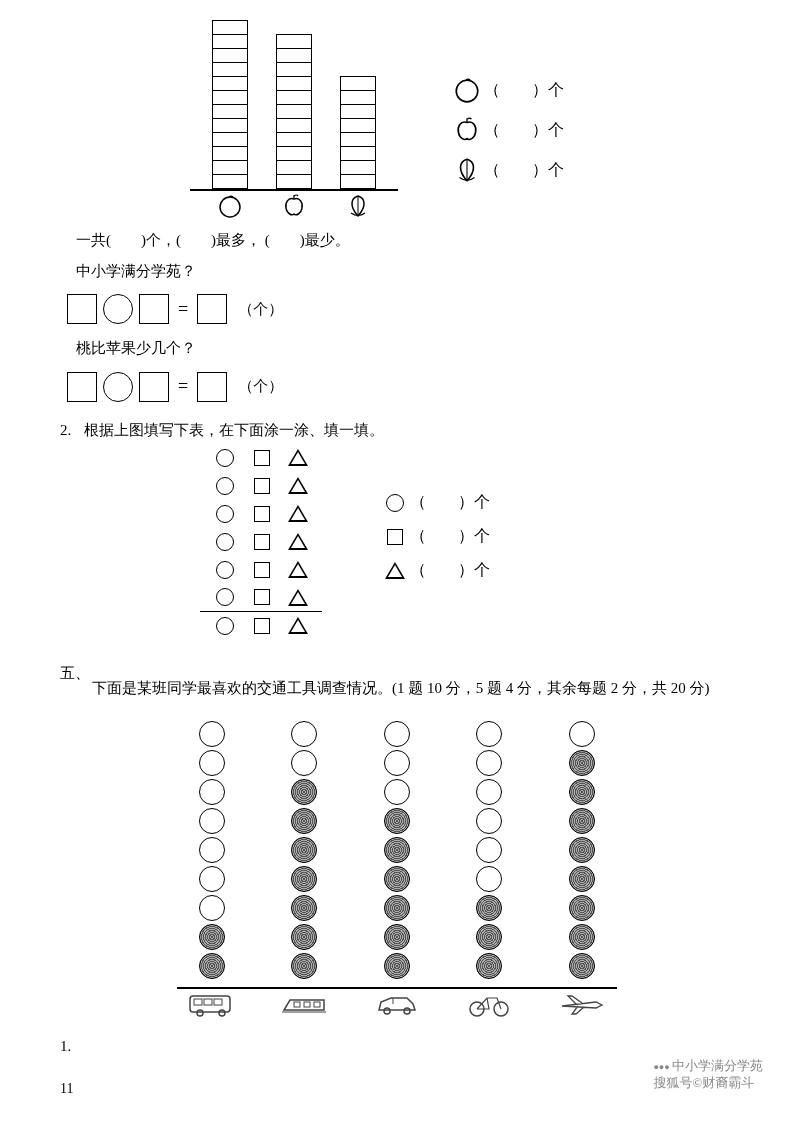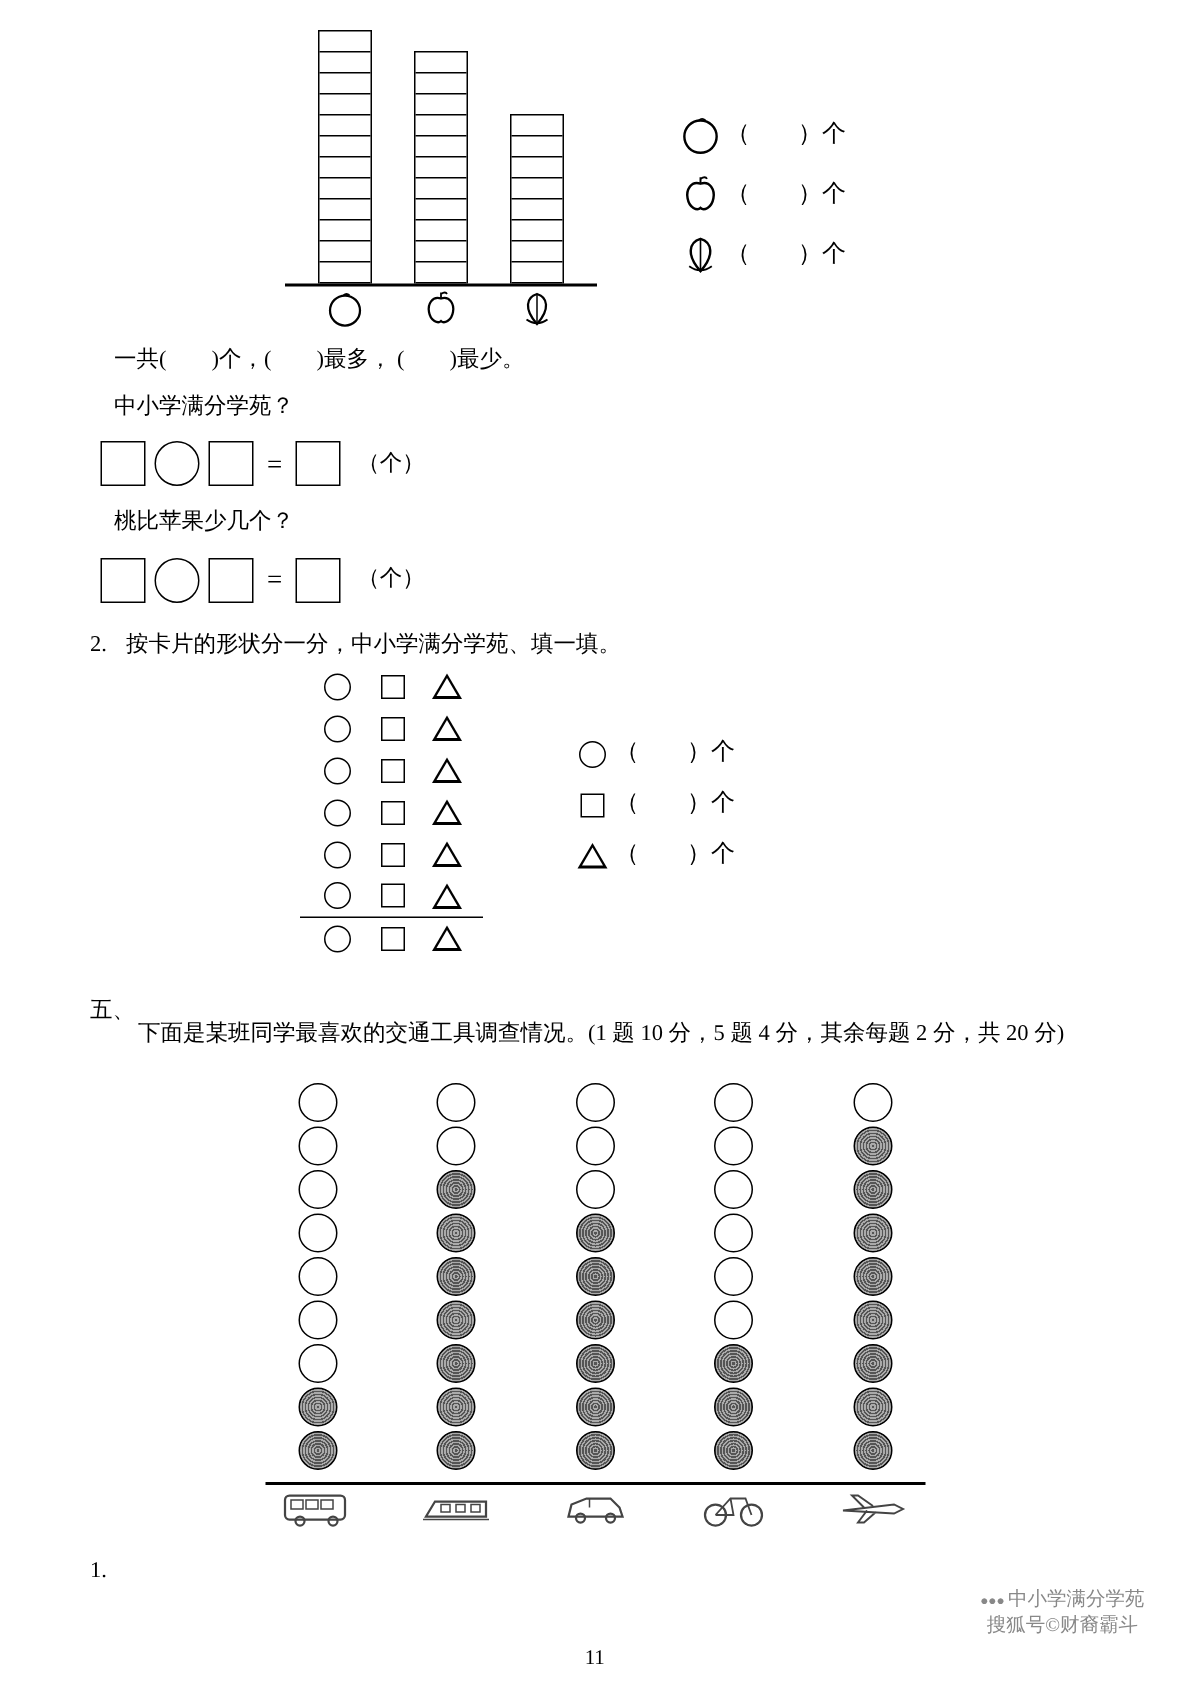--- a/index.html
+++ b/index.html
@@ -50,22 +50,22 @@
     .vehicle-chart { margin: 18px auto 6px auto; width: 440px; }
     .vcols { display: flex; justify-content: space-between; border-bottom: 2px solid #000; padding: 0 10px 6px 10px; }
     .vcol { display: flex; flex-direction: column-reverse; align-items: center; width: 50px; }
     .dot { width: 26px; height: 26px; border: 1.5px solid #000; border-radius: 50%; margin: 1.5px 0; }
     .filled { background: repeating-radial-gradient(circle at center, #555, #555 1px, #aaa 1px, #aaa 2px); background-color: #888; }
     .vicons { display: flex; justify-content: space-between; padding: 2px 10px 0 10px; }
     .vicon { width: 50px; height: 28px; display: flex; align-items: center; justify-content: center; font-size: 24px; color: #555; }
     
     .q1b { margin-top: 14px; display: flex; }
     
-    .page-num { text-align: center; margin-top: 32px; font-size: 14px; }
-    .watermark { position: fixed; right: 30px; bottom: 30px; font-size: 13px; color: #888; text-align: center; line-height: 1.3; }
+    .page-num { text-align: left; margin-top: 16px; font-size: 14px; }
+    .watermark { position: fixed; right: 30px; bottom: 30px; font-size: 13px; color: #888; text-align: left; line-height: 1.3; }
     .watermark .wm1::before { content: '●●● '; font-size: 9px; }
   </style>
 </head>
 <body>
 
 <div class="chart-area">
   <div class="chart-row">
     <div class="bars">
       <div class="bar-col">
         <div class="bar">
@@ -184,21 +184,21 @@
   <div class="sq"></div>
   <div class="circ-empty"></div>
   <div class="sq"></div>
   <span class="eqsign">=</span>
   <div class="sq"></div>
   <span class="unit">（个）</span>
 </div>
 
 <div class="q2">
   <div class="q2-num">2.</div>
-  <div>按卡片的形状分一分，中小学满分学苑、填一填。</div>
+  <div>根据上图填写下表，在下面涂一涂、填一填。</div>
 </div>
 
 <div class="shapes-block">
   <div class="shape-grid">
     <div class="shape-row">
         <div class="scirc"></div>
         <div class="ssq"></div>
         <div class="stri"></div>
       </div>
     <div class="shape-row">

